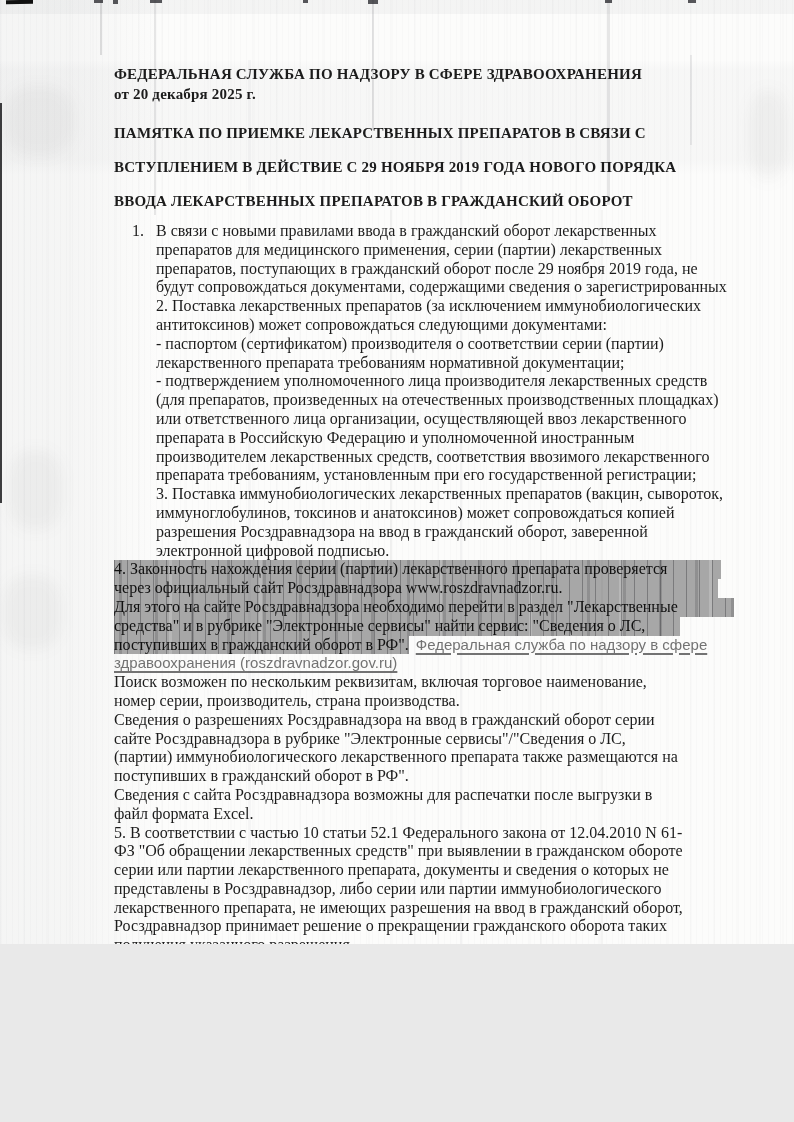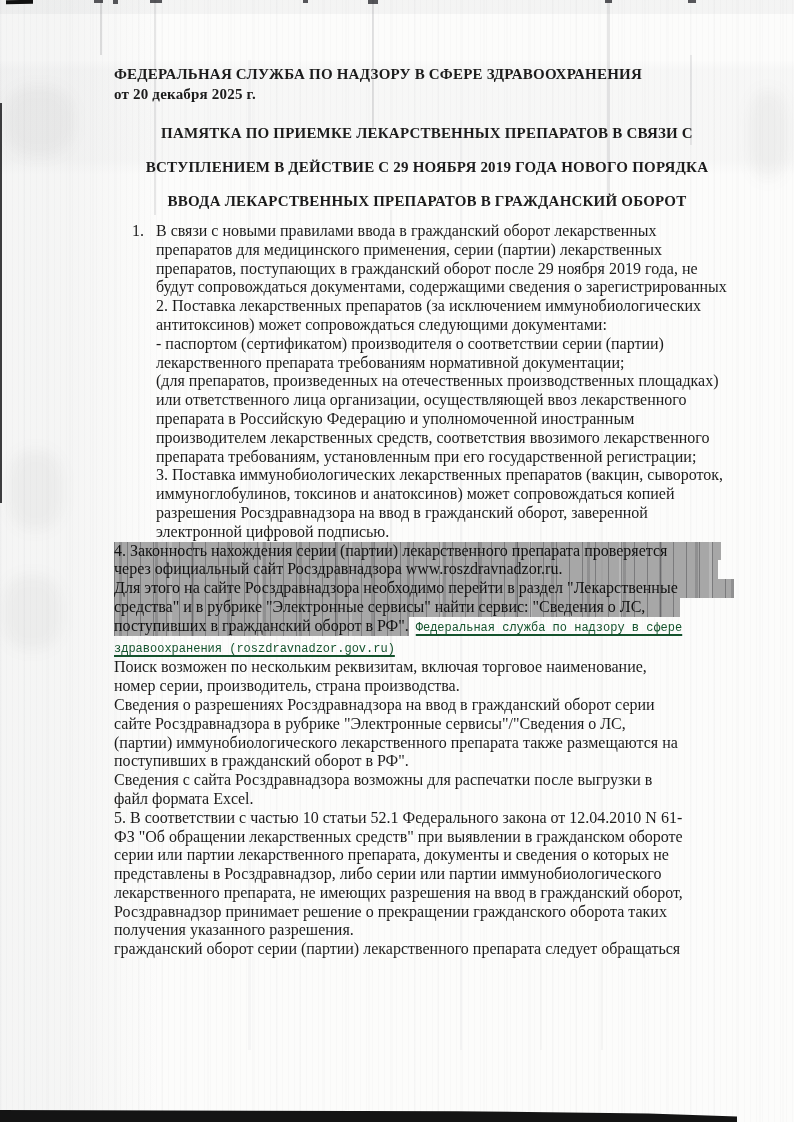--- a/index.html
+++ b/index.html
@@ -1,19 +1,19 @@
 <!DOCTYPE html>
 <html><head>
 <meta charset="utf-8">
 <style>
   html,body{margin:0;padding:0;}
   body{background:#e9e9e9;font-family:"Liberation Serif",serif;}
   .page{
     position:relative;
-    width:794px;height:1122px;
+    width:794px;height:944px;
     margin:0 auto;
     background:#fcfcfb;
     overflow:hidden;
     color:#1c1c1c;
   }
   
   .page::before{
     content:"";position:absolute;inset:0;pointer-events:none;
     background:
       repeating-linear-gradient(90deg, rgba(60,60,70,0.020) 0 1px, transparent 1px 6px),
@@ -23,40 +23,40 @@
   .page::after{
     content:"";position:absolute;inset:0;pointer-events:none;
     background:
       linear-gradient(180deg, rgba(90,95,105,0.05) 0 14px, transparent 14px),
       linear-gradient(90deg, rgba(90,95,105,0.045) 0 70px, transparent 160px),
       linear-gradient(180deg, transparent 60px, rgba(90,95,105,0.03) 70px 160px, transparent 175px);
   }
   .content{position:relative;z-index:2;padding:0 54px 0 114px;}
 
   .doc-header{margin-top:64px;font-weight:bold;font-size:15px;line-height:20px;letter-spacing:0.2px;}
-  .doc-title{margin-top:12px;font-weight:bold;font-size:15px;line-height:34px;letter-spacing:0.2px;text-align:center;}
+  .doc-title{margin-top:12px;font-weight:bold;font-size:15px;line-height:34px;letter-spacing:0.2px;}
   .doc-title div{white-space:nowrap;}
 
   .body-text{margin-top:4px;font-size:16px;line-height:18.8px;}
   .ln{white-space:nowrap;position:relative;}
   .ind{margin-left:42px;}
   .marker{position:absolute;left:-24px;top:0;}
   .hl{
     display:inline-block;
     font-weight:normal;
     color:#101010;
     background-color:#a7a7a7;
     background-image:
       repeating-linear-gradient(90deg, rgba(20,20,25,0.30) 0 1px, transparent 1px 13px),
       repeating-linear-gradient(90deg, rgba(20,20,25,0.16) 5px 8px, transparent 8px 41px),
       repeating-linear-gradient(90deg, transparent 0 55px, rgba(255,255,255,0.18) 55px 58px, transparent 58px 90px);
   }
   .doc-link{
-    font-family:Liberation Mono, monospace;
-    font-size:12px;color:#14532d;
+    font-family:Liberation Sans, sans-serif;
+    font-size:15px;color:#737373;
     text-decoration:underline;
     text-decoration-thickness:1.5px;
     text-underline-offset:3px;
   }
   .link-lead{margin-left:7px;}
 
   
   .art{position:absolute;z-index:3;pointer-events:none;}
   .bottom-band{
     left:0;top:1110px;width:737px;height:12px;background:#141414;
@@ -109,20 +109,21 @@
 
     <div class="body-text">
       <div class="ln ind"><span class="marker">1.</span><span>В связи с новыми правилами ввода в гражданский оборот лекарственных</span></div>
       <div class="ln ind">препаратов для медицинского применения, серии (партии) лекарственных</div>
       <div class="ln ind">препаратов, поступающих в гражданский оборот после 29 ноября 2019 года, не</div>
       <div class="ln ind">будут сопровождаться документами, содержащими сведения о зарегистрированных</div>
       <div class="ln ind">2. Поставка лекарственных препаратов (за исключением иммунобиологических</div>
       <div class="ln ind">антитоксинов) может сопровождаться следующими документами:</div>
       <div class="ln ind">- паспортом (сертификатом) производителя о соответствии серии (партии)</div>
       <div class="ln ind">лекарственного препарата требованиям нормативной документации;</div>
+      <div class="ln ind">- подтверждением уполномоченного лица производителя лекарственных средств</div>
       <div class="ln ind">(для препаратов, произведенных на отечественных производственных площадках)</div>
       <div class="ln ind">или ответственного лица организации, осуществляющей ввоз лекарственного</div>
       <div class="ln ind">препарата в Российскую Федерацию и уполномоченной иностранным</div>
       <div class="ln ind">производителем лекарственных средств, соответствия ввозимого лекарственного</div>
       <div class="ln ind">препарата требованиям, установленным при его государственной регистрации;</div>
       <div class="ln ind">3. Поставка иммунобиологических лекарственных препаратов (вакцин, сывороток,</div>
       <div class="ln ind">иммуноглобулинов, токсинов и анатоксинов) может сопровождаться копией</div>
       <div class="ln ind">разрешения Росздравнадзора на ввод в гражданский оборот, заверенной</div>
       <div class="ln ind">электронной цифровой подписью.</div>
 

